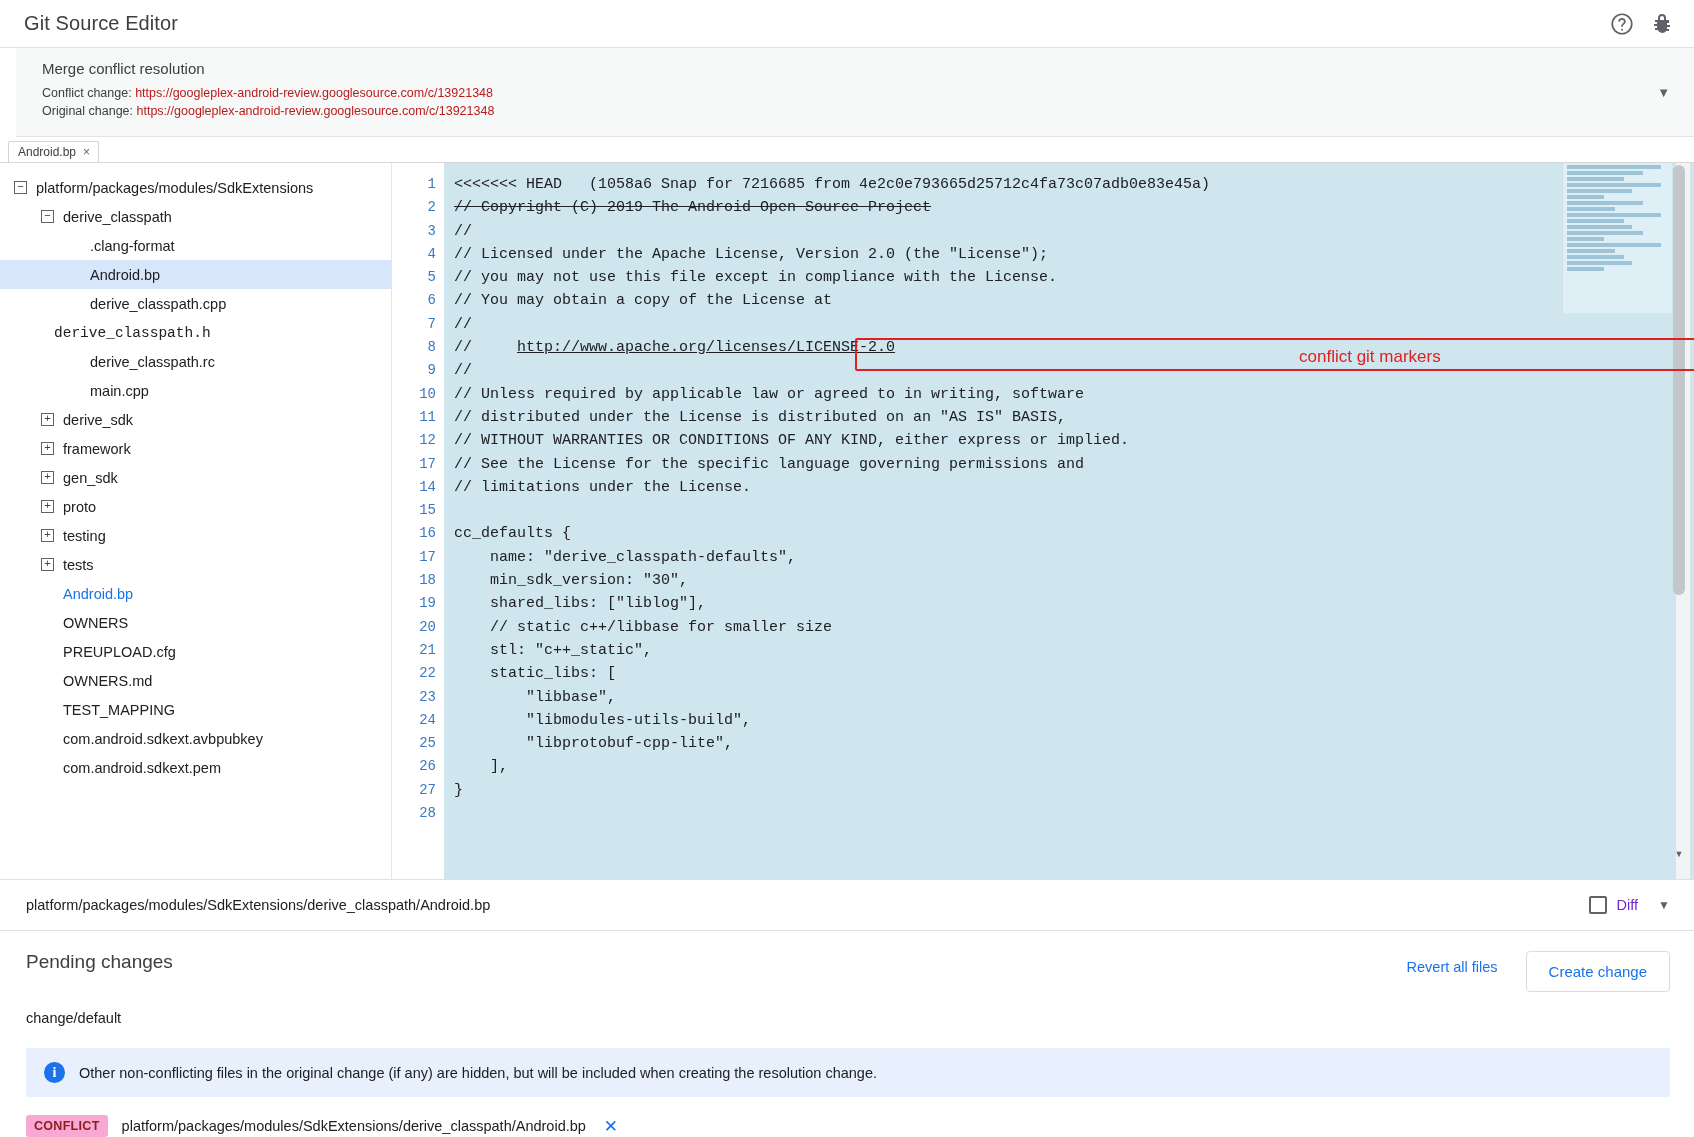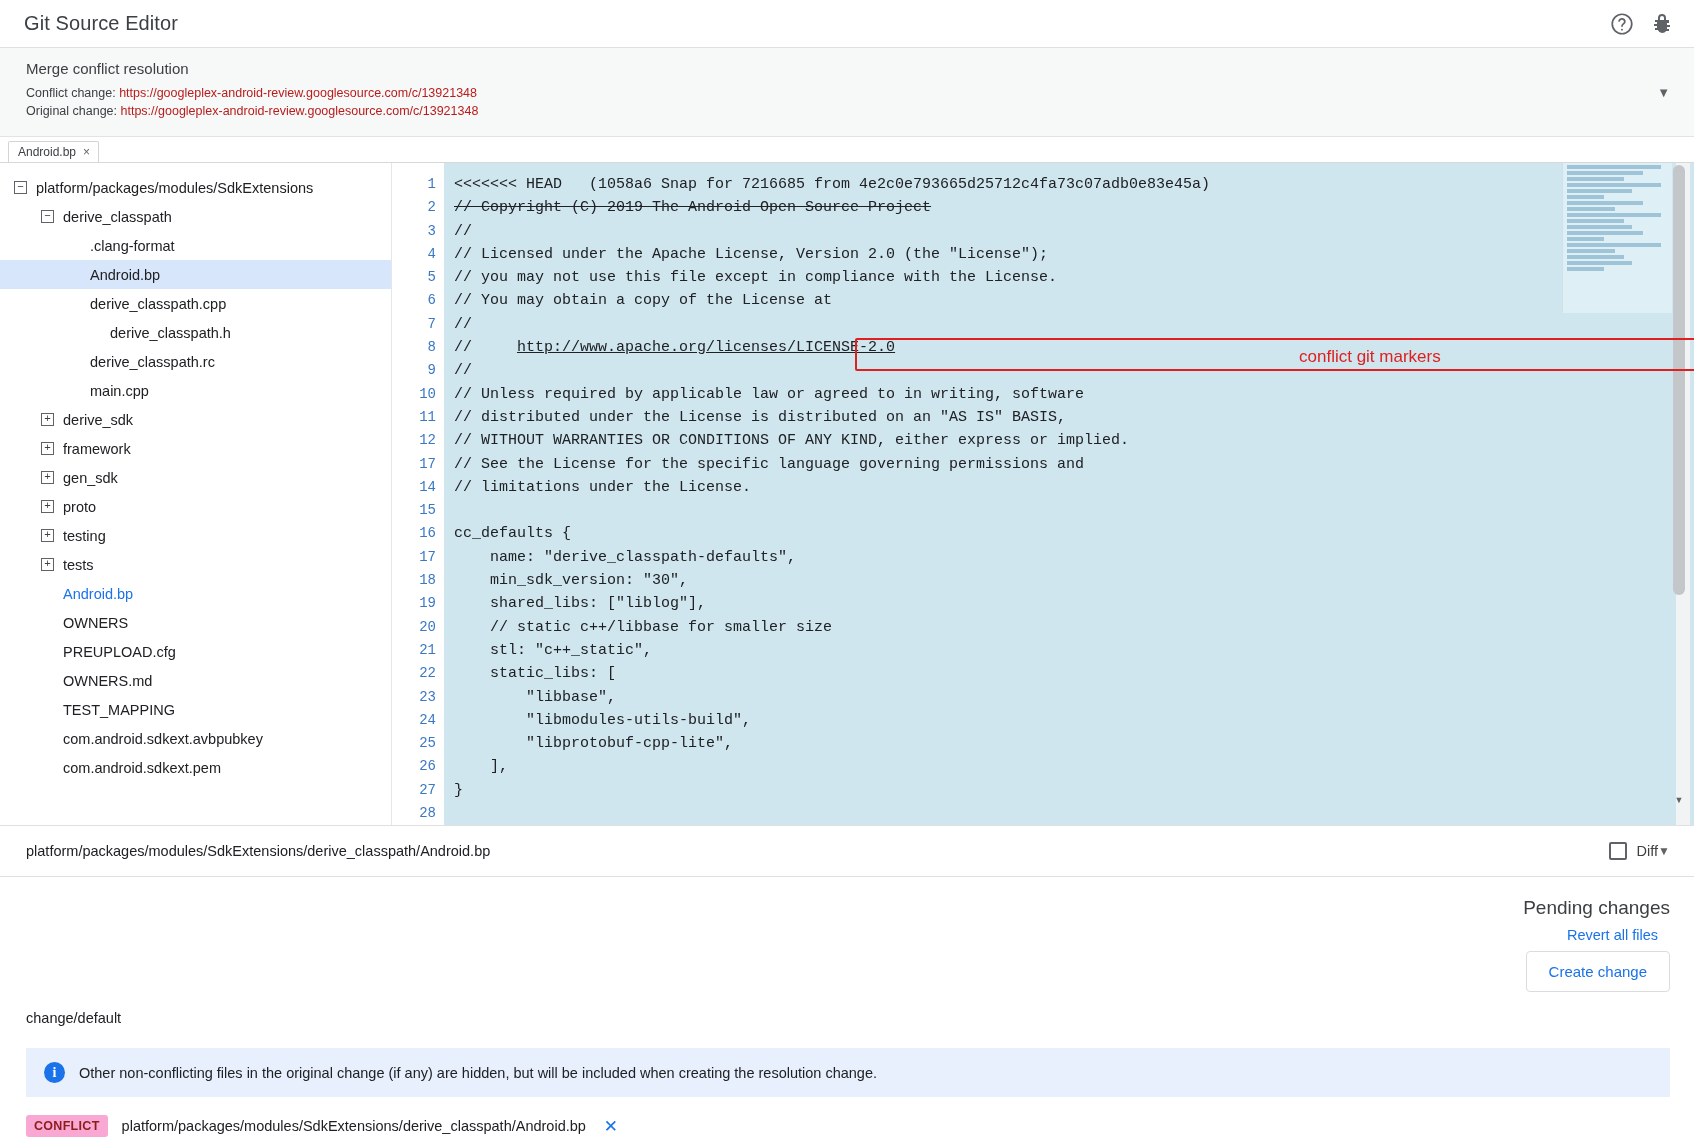--- a/index.html
+++ b/index.html
@@ -29,20 +29,21 @@
     color: #5f6368; cursor: pointer;
   }
 
   
   .mc-header {
     background: #f7f8f8;
     border-bottom: 1px solid #e3e3e3;
     padding: 12px 24px 14px 26px;
     position: relative;
     flex: none;
+    margin-left: 16px;
   }
   .mc-title { font-size: 15px; color: #3c4043; margin-bottom: 9px; }
   .mc-row { font-size: 12.5px; color: #3c4043; margin-bottom: 4px; }
   .mc-row .lbl { color: #3c4043; }
   .mc-link { color: #b91c1c; text-decoration: none; }
   .mc-caret {
     position: absolute; right: 24px; top: 50%; transform: translateY(-50%);
     color: #5f6368; font-size: 13px; cursor: pointer;
   }
 
@@ -178,30 +179,30 @@
     border-top: 1px solid #e0e0e0;
     border-bottom: 1px solid #e0e0e0;
     font-size: 14.5px; color: #202124;
     background: #fff;
   }
   .pathbar .spacer { flex: 1; }
   .checkbox {
     width: 18px; height: 18px; border: 2px solid #5f6368;
     border-radius: 2px; margin-right: 10px; cursor: pointer;
   }
-  .diff-label { font-size: 14.5px; color: #404040; }
+  .diff-label { font-size: 14.5px; color: #6d28d9; margin-right: 20px; }
   .small-caret { color: #5f6368; font-size: 12px; cursor: pointer; }
 
   
   .pending {
     flex: none;
     padding: 20px 24px 0 26px;
     background: #fff;
   }
-  .pending-head { display: flex; align-items: flex-end; flex-direction: column; }
+  .pending-head { display: flex; align-items: flex-start; }
   .pending-title { font-size: 19px; color: #3c4043; }
   .pending-head .spacer { flex: 1; }
   .btn-text {
     color: #1a73e8; font-size: 14.5px; background: none; border: none;
     cursor: pointer; padding: 8px 12px; font-family: "Liberation Sans", sans-serif;
   }
   .btn-outline {
     color: #1a73e8; font-size: 15px; background: #fff;
     border: 1px solid #dadce0; border-radius: 4px;
     padding: 11px 22px; margin-left: 16px; cursor: pointer;
@@ -295,21 +296,21 @@
           <span>.clang-format</span>
         </div>
         <div class="tree-row selected" style="padding-left: 68px;">
           <span class="toggle blank"></span>
           <span>Android.bp</span>
         </div>
         <div class="tree-row" style="padding-left: 68px;">
           <span class="toggle blank"></span>
           <span>derive_classpath.cpp</span>
         </div>
-        <div class="tree-row" style="padding-left: 88px;">
+        <div class="tree-row" style="padding-left: 32px; font-family: Liberation Mono, monospace;">
           <span class="toggle blank"></span>
           <span>derive_classpath.h</span>
         </div>
         <div class="tree-row" style="padding-left: 68px;">
           <span class="toggle blank"></span>
           <span>derive_classpath.rc</span>
         </div>
         <div class="tree-row" style="padding-left: 68px;">
           <span class="toggle blank"></span>
           <span>main.cpp</span>

